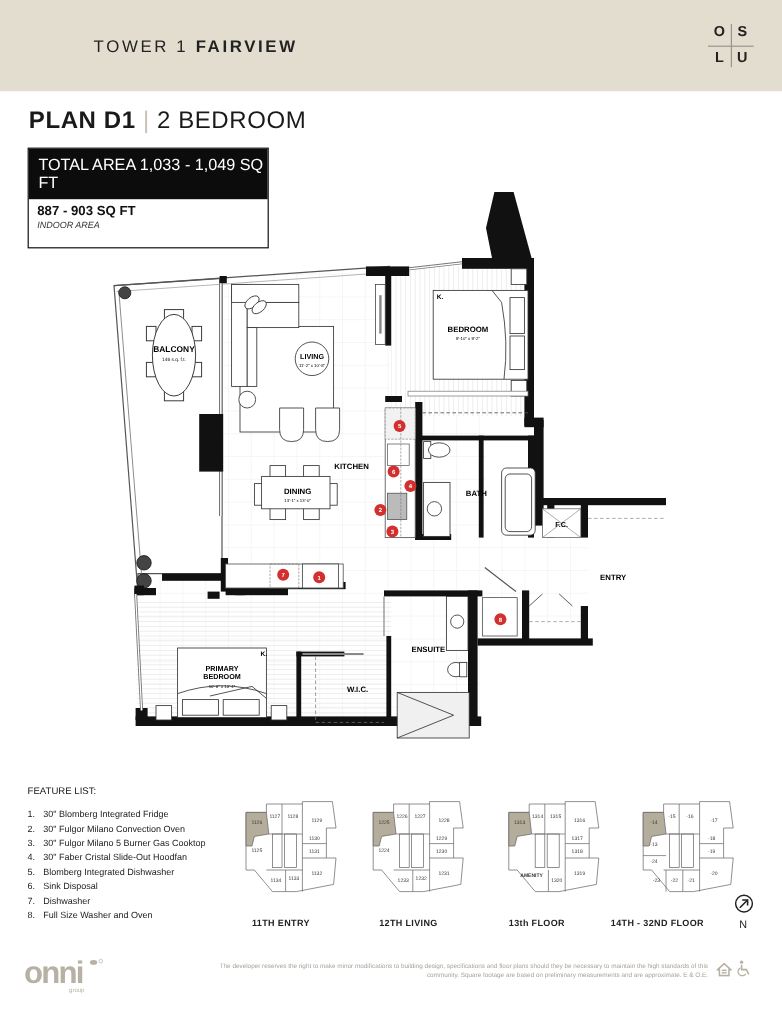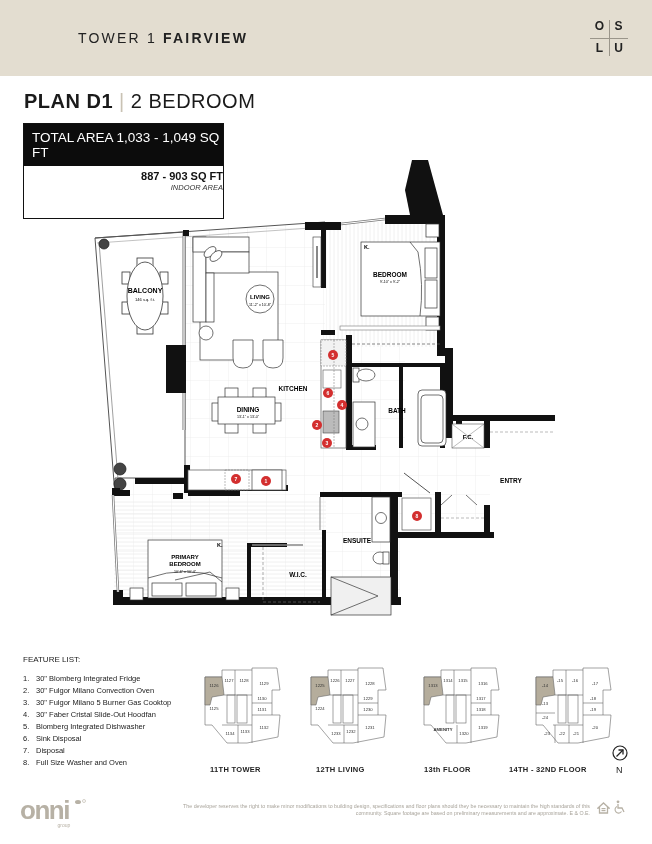--- a/index.html
+++ b/index.html
@@ -11,23 +11,23 @@
   .tower-title b { font-weight: 700; }
   .oslu { position: absolute; left: 590px; top: 18px; width: 38px; height: 40px; }
   .oslu span { position: absolute; font-size: 12px; font-weight: 700; color: #222; width: 19px; text-align: center; }
   .oslu .vline { position: absolute; left: 18.5px; top: 2px; width: 1px; height: 36px; background: #9a958a; }
   .oslu .hline { position: absolute; left: 0; top: 19.5px; width: 38px; height: 1px; background: #9a958a; }
 
   .plan-title { position: absolute; left: 24px; top: 90px; font-size: 20px; letter-spacing: 0.5px; color: #1a1a1a; }
   .plan-title .pd { font-weight: 700; margin-top: 20px; }
   .plan-title .sep { color: #c9c2b4; margin: 0 6px; font-weight: 300; }
 
-  .area-box { position: absolute; left: 23px; top: 123px; width: 201px; height: 96px; border: 1.5px solid #111; }
+  .area-box { position: absolute; left: 23px; top: 123px; width: 201px; height: 84px; border: 1.5px solid #111; }
   .area-total { height: 42px; background: #0c0c0c; color: #fff; font-size: 13.5px; display: flex; align-items: center; padding-left: 8px; }
-  .area-row { display: flex; height: 32px; text-align: right; }
+  .area-row { display: flex; height: 32px; }
   .area-cell { flex: 1; padding: 4px 0 0 7px; }
   .area-cell + .area-cell { border-left: 1.5px solid #111; }
   .area-cell .val { font-size: 11px; font-weight: 700; color: #111; line-height: 13px; }
   .area-cell .lbl { font-size: 7.5px; color: #333; line-height: 10px; font-style: italic; }
 
   .plan { position: absolute; left: 85px; top: 160px; width: 470px; height: 475px; }
 
   .feature-title { position: absolute; left: 23px; top: 655px; font-size: 8px; font-weight: 400; }
   .feature-list { position: absolute; left: 23px; top: 673px; list-style: none; }
   .feature-list li { font-size: 7.5px; line-height: 12px; color: #222; white-space: nowrap; }
@@ -320,21 +320,21 @@
 </svg>
 
 <div class="feature-title">FEATURE LIST:</div>
 <ul class="feature-list">
   <li><span class="n">1.</span><span>30" Blomberg Integrated Fridge</span></li>
   <li><span class="n">2.</span><span>30" Fulgor Milano Convection Oven</span></li>
   <li><span class="n">3.</span><span>30" Fulgor Milano 5 Burner Gas Cooktop</span></li>
   <li><span class="n">4.</span><span>30" Faber Cristal Slide-Out Hoodfan</span></li>
   <li><span class="n">5.</span><span>Blomberg Integrated Dishwasher</span></li>
   <li><span class="n">6.</span><span>Sink Disposal</span></li>
-  <li><span class="n">7.</span><span>Disposal</span></li>
+  <li><span class="n">7.</span><span>Dishwasher</span></li>
   <li><span class="n">8.</span><span>Full Size Washer and Oven</span></li>
 </ul>
 
 <svg class="key" style="left:202px" viewBox="0 0 90 80" font-family="Liberation Sans, sans-serif" font-size="4.2" text-anchor="middle">
   <g fill="#fff" stroke="#666" stroke-width="0.6">
     <path d="M3 12 L20 12 L20 5 L50 5 L50 3 L75 3 L78 25 L70 25 L70 50 L78 50 L76 72 L45 78 L25 78 L10 60 L3 60 Z"></path>
     <path d="M3 12 L20 12 L22 30 L10 32 L8 40 L3 40 Z" fill="#b5ad9c"></path>
     <rect x="25" y="30" width="8" height="28"></rect>
       <rect x="35" y="30" width="10" height="28"></rect>
     <line x1="22" y1="30" x2="50" y2="30"></line>
@@ -351,21 +351,21 @@
     <text x="42" y="17">1128</text>
     <text x="62" y="20">1129</text>
     <text x="12" y="45">1125</text>
     <text x="60" y="35">1130</text>
     <text x="60" y="46">1131</text>
     <text x="28" y="70">1134</text>
     <text x="43" y="68">1133</text>
     <text x="62" y="64">1132</text>
   </g>
 </svg>
-<div class="key-label" style="left:210px">11TH TOWER</div>
+<div class="key-label" style="left:210px">11TH ENTRY</div>
 
 <svg class="key" style="left:308px" viewBox="0 0 90 80" font-family="Liberation Sans, sans-serif" font-size="4.2" text-anchor="middle">
   <g fill="#fff" stroke="#666" stroke-width="0.6">
     <path d="M3 12 L20 12 L20 5 L50 5 L50 3 L75 3 L78 25 L70 25 L70 50 L78 50 L76 72 L45 78 L25 78 L10 60 L3 60 Z"></path>
     <path d="M3 12 L20 12 L22 30 L10 32 L8 40 L3 40 Z" fill="#b5ad9c"></path>
     <rect x="25" y="30" width="8" height="28"></rect>
       <rect x="35" y="30" width="10" height="28"></rect>
     <line x1="22" y1="30" x2="50" y2="30"></line>
       <line x1="50" y1="5" x2="50" y2="78"></line>
     <line x1="33" y1="5" x2="33" y2="30"></line>

